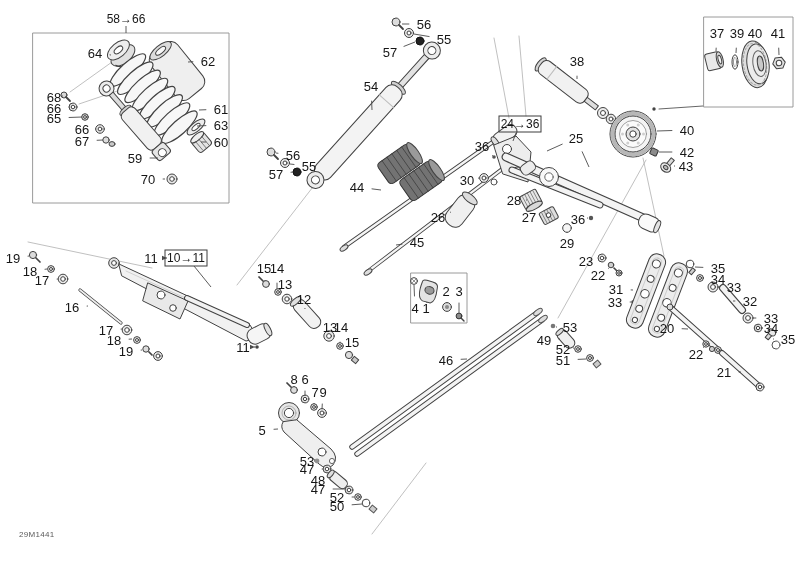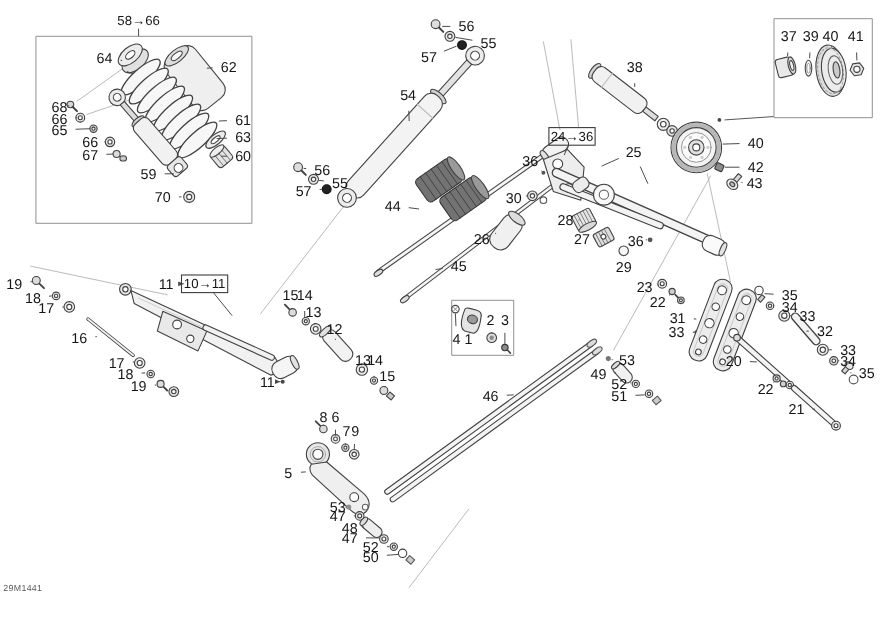--- a/index.html
+++ b/index.html
@@ -1,21 +1,21 @@
 <!DOCTYPE html>
 <html><head>
 <meta charset="utf-8">
 <style>
   html,body{margin:0;padding:0;background:#fff;}
   #page{position:relative;width:800px;height:565px;background:#ffffff;overflow:hidden;
         font-family:"Liberation Sans",sans-serif;}
   #diagram{position:absolute;left:0;top:0;}
   .lbl{font:13px "Liberation Sans",sans-serif;fill:#161616;}
   .tag{font:12px "Liberation Sans",sans-serif;fill:#161616;}
-  #doc-code{position:absolute;left:3px;top:530px;font-size:8px;color:#5a5a5a;letter-spacing:.3px;}
+  #doc-code{position:absolute;left:19px;top:530px;font-size:8px;color:#5a5a5a;letter-spacing:.3px;}
 </style>
 </head>
 <body>
 
 <div id="page">
   <svg id="diagram" width="800" height="565" viewBox="0 0 800 565" xmlns="http://www.w3.org/2000/svg">
     <rect x="0" y="0" width="800" height="565" fill="#ffffff"></rect>
 
     <g id="art" stroke="#424242" stroke-width="1" fill="none" stroke-linejoin="round" stroke-linecap="round">
 

